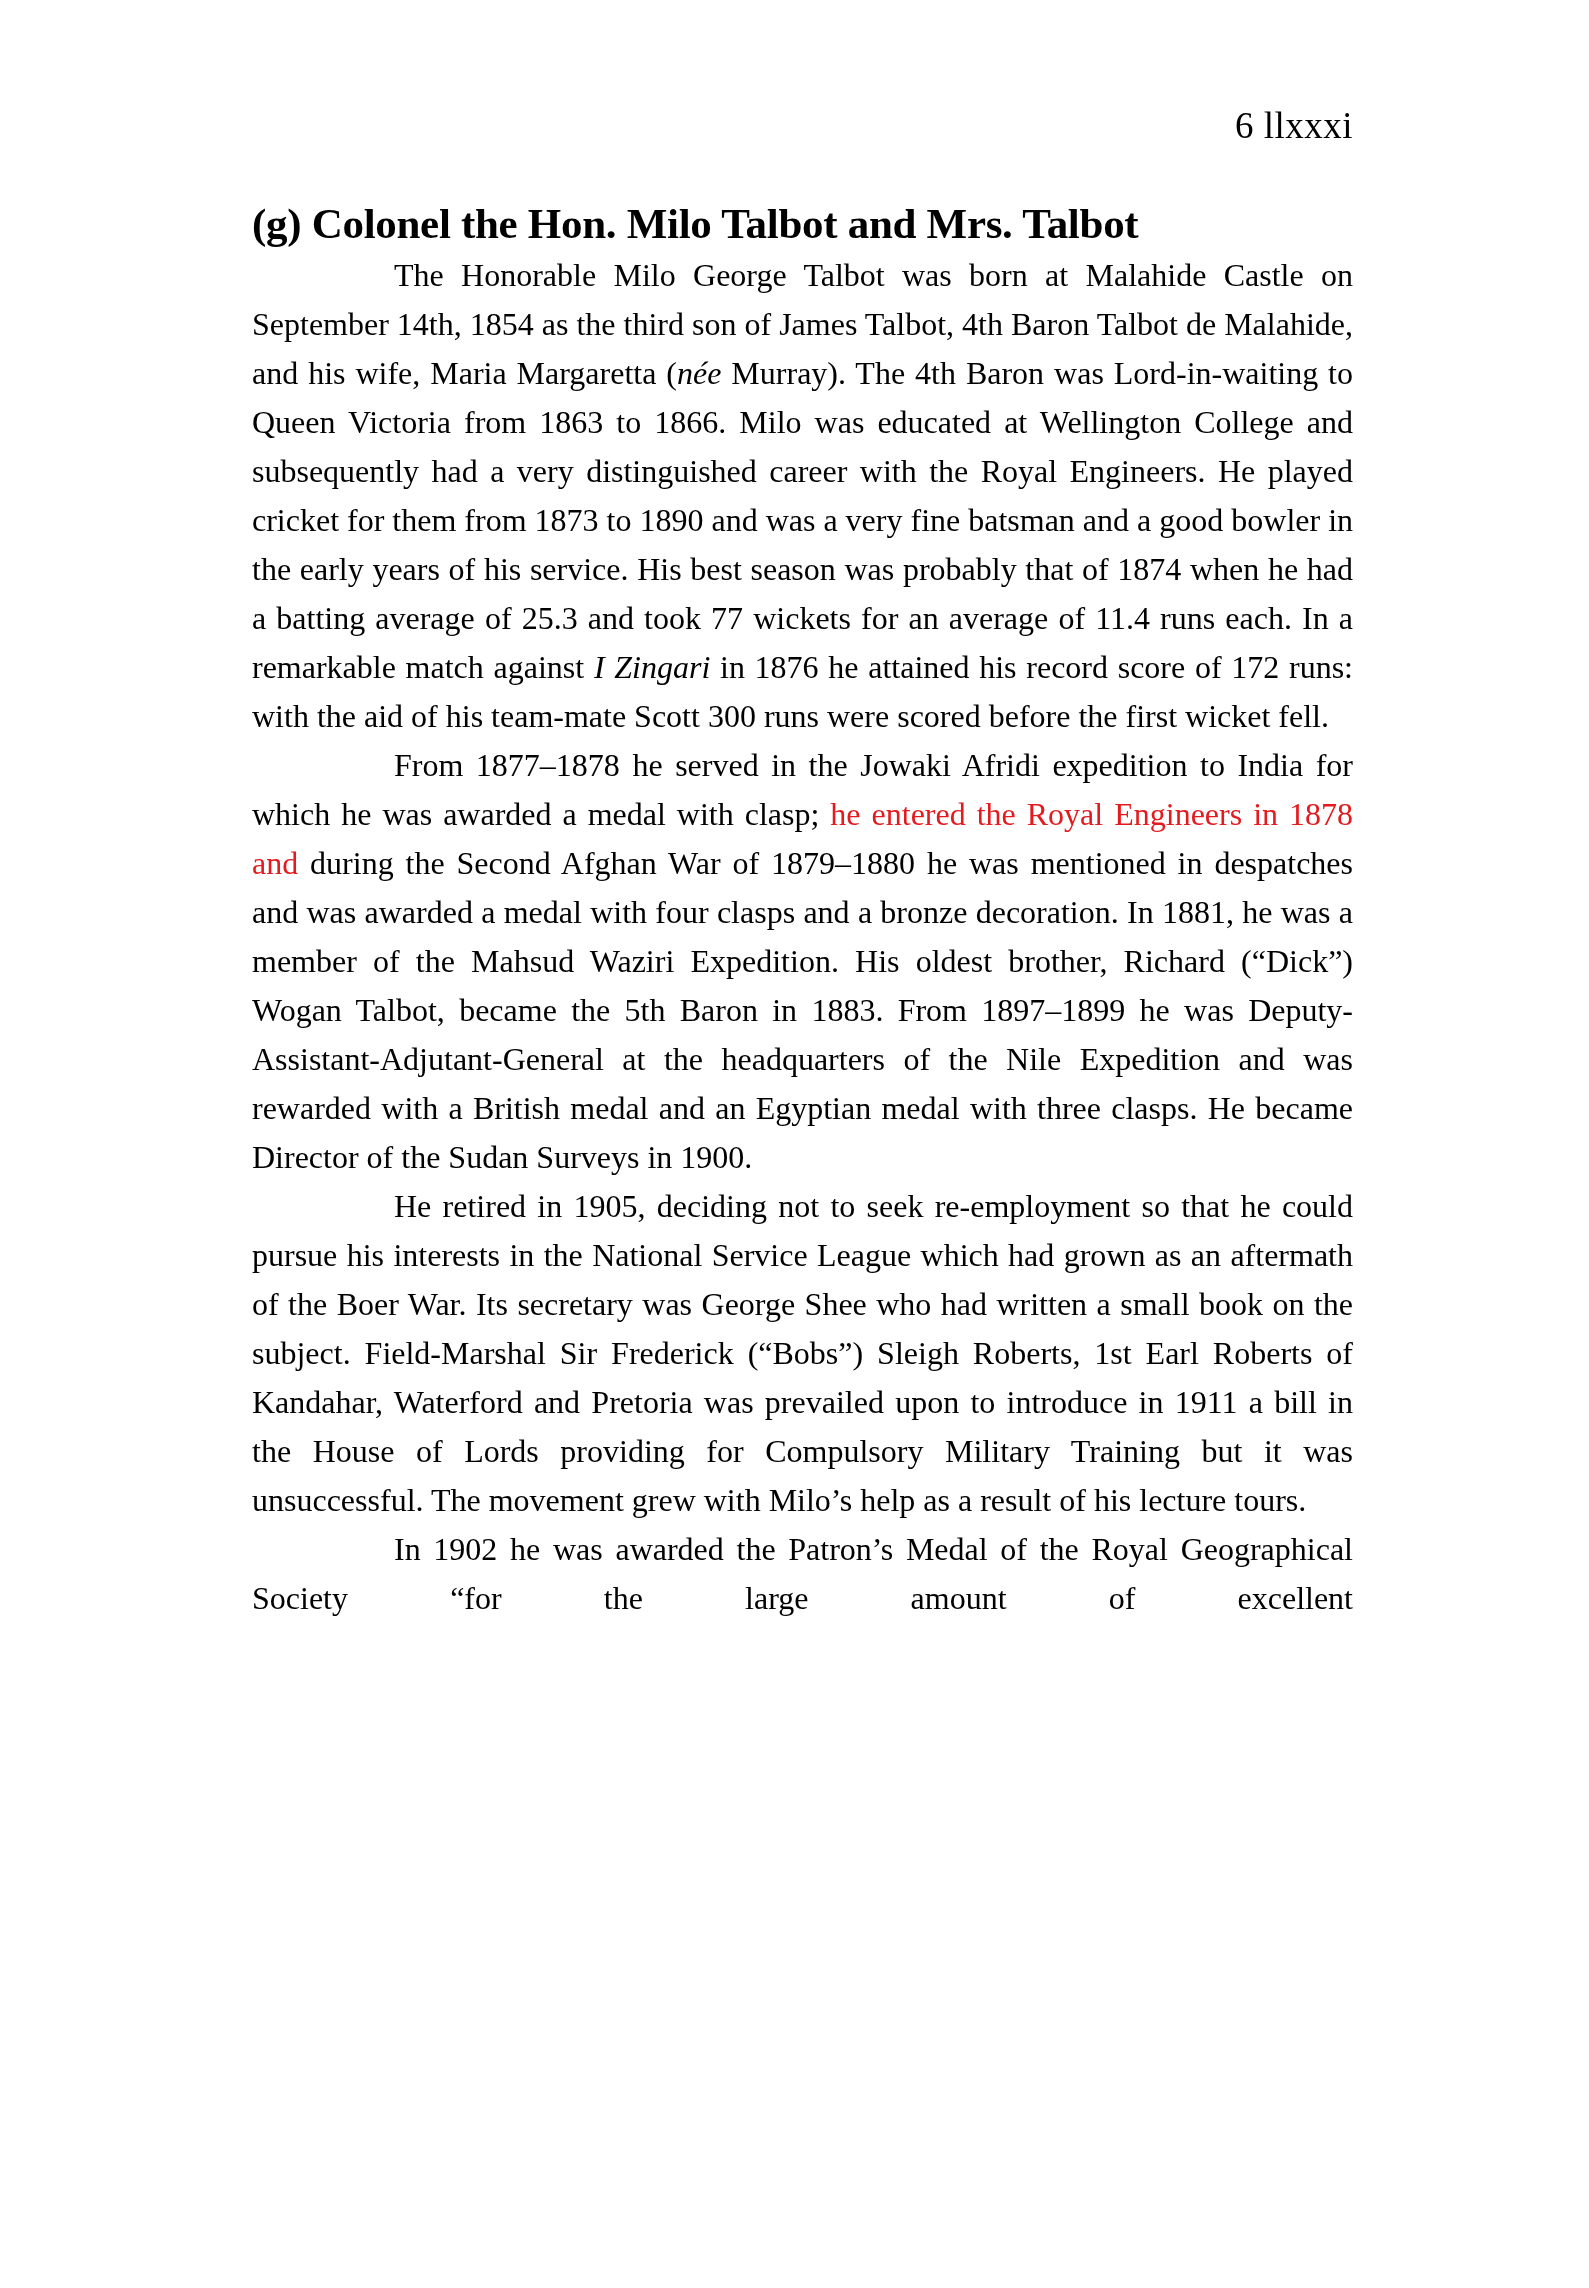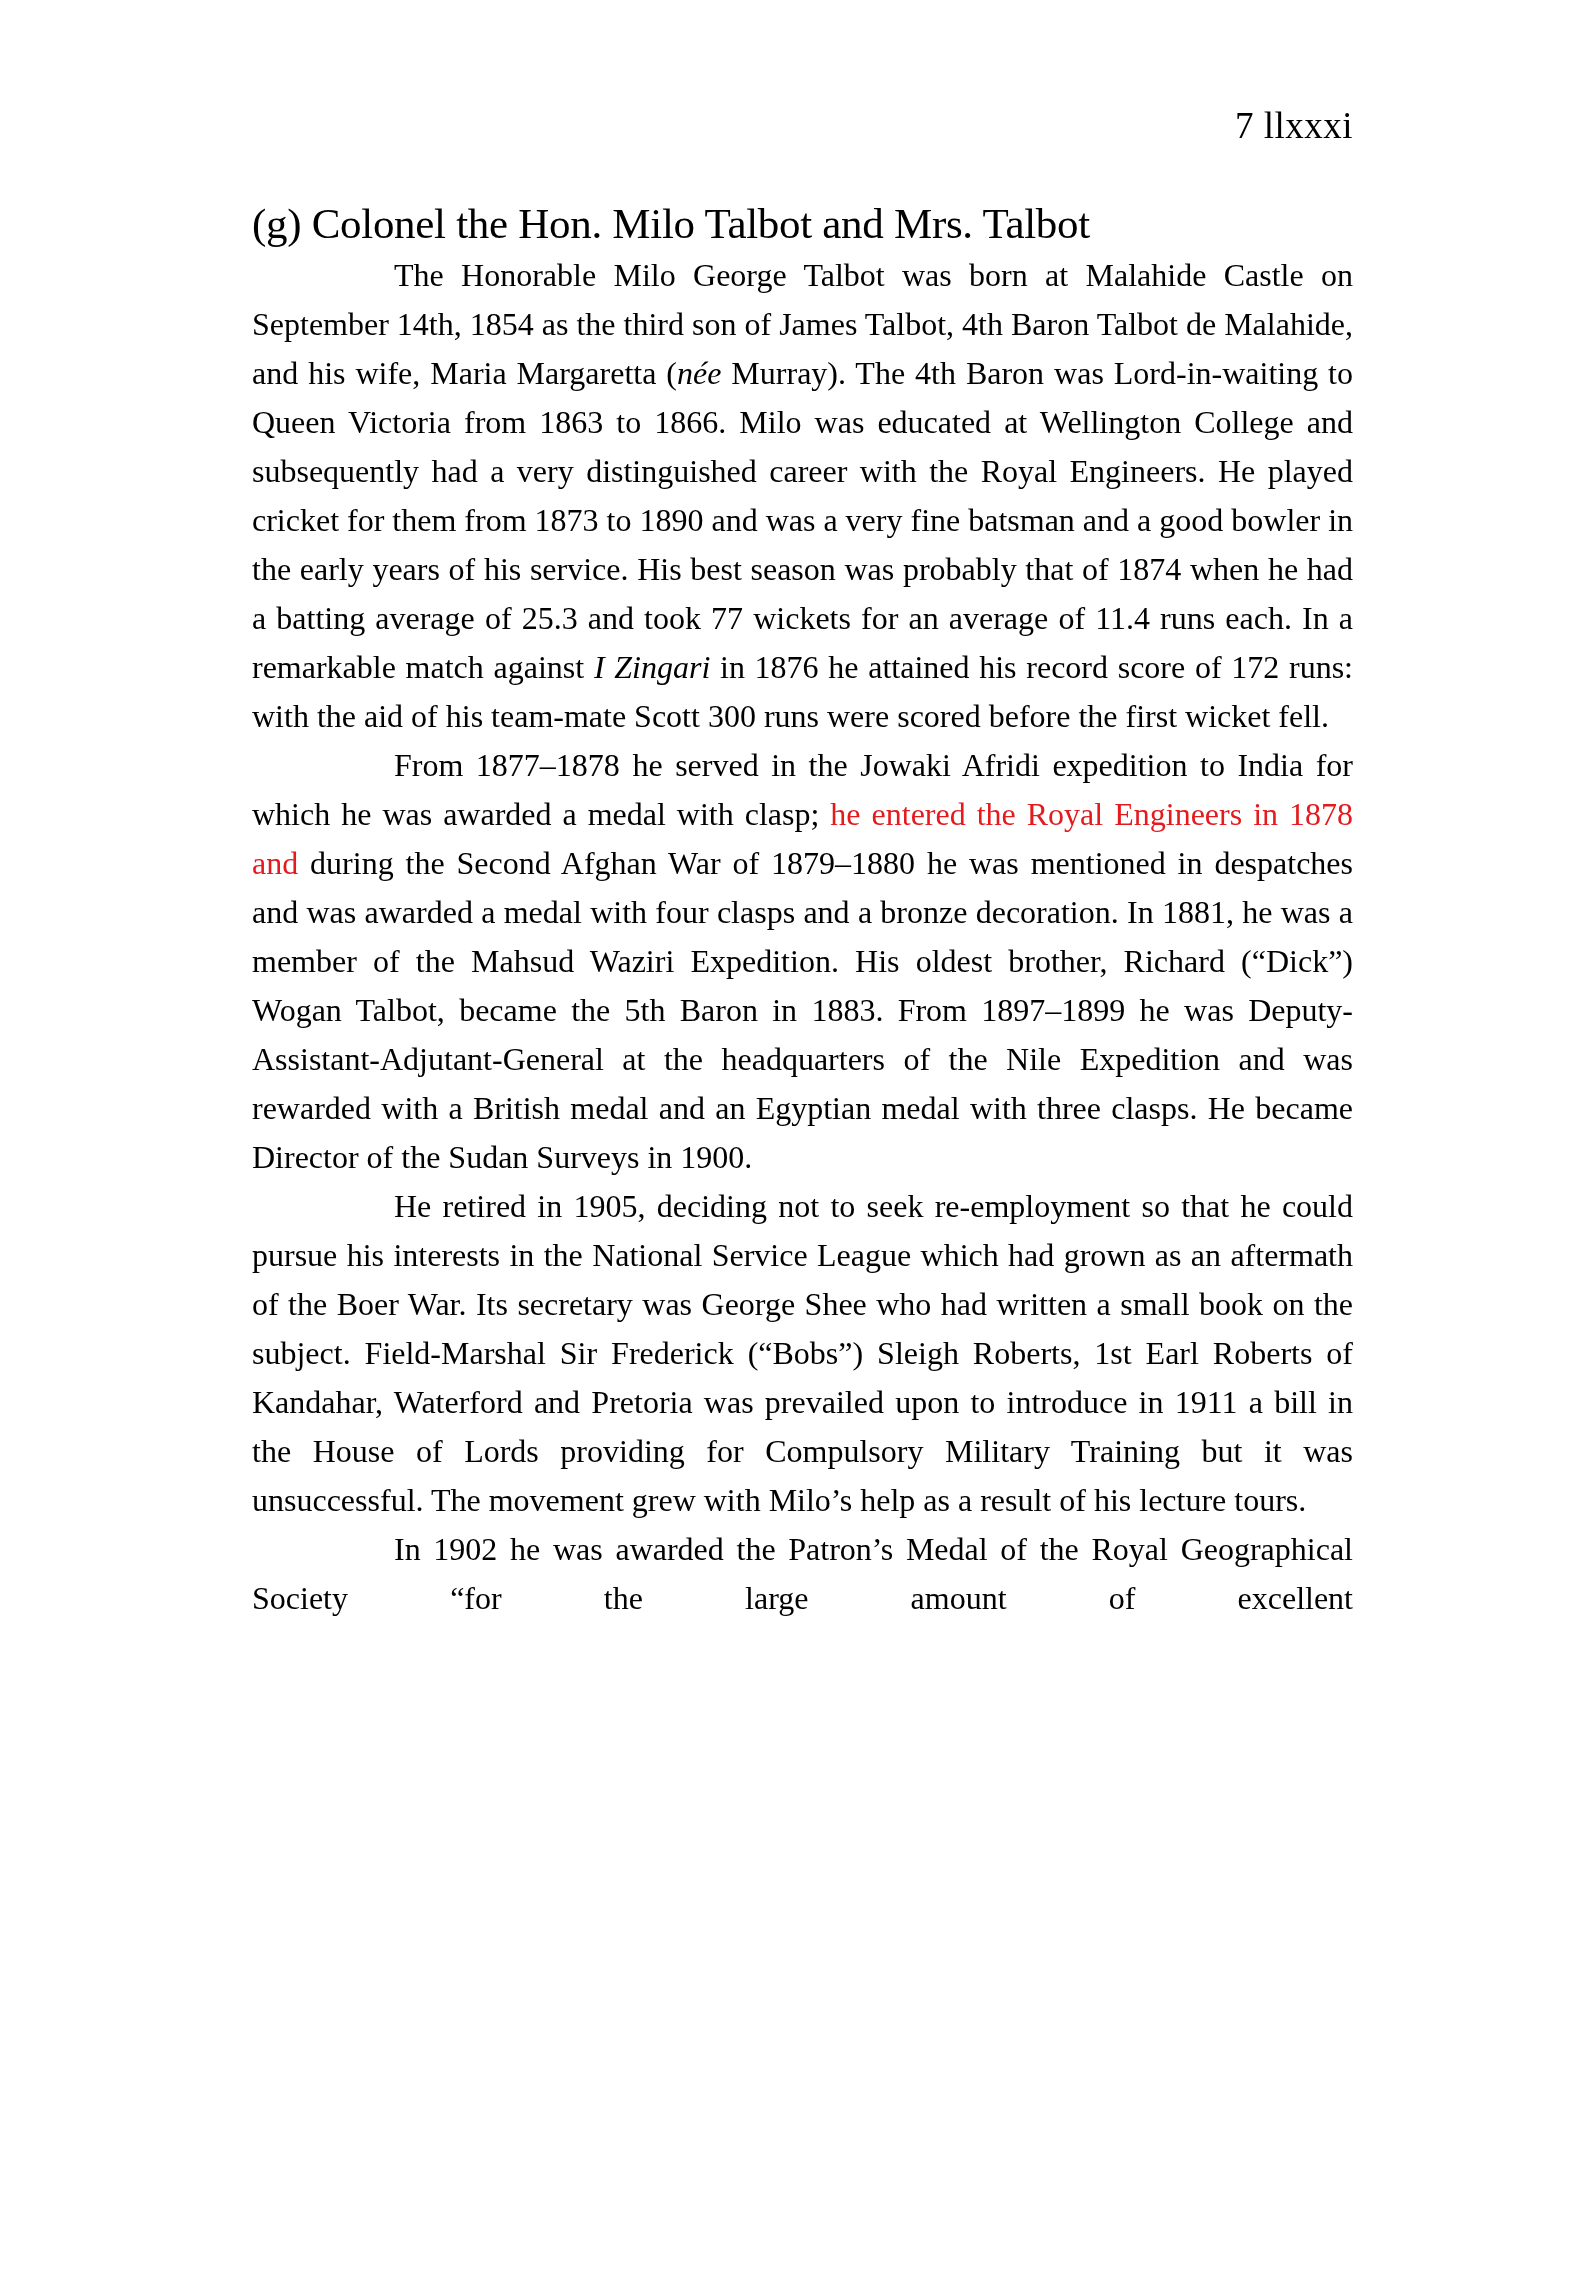--- a/index.html
+++ b/index.html
@@ -23,42 +23,42 @@
     line-height: 46px;
     letter-spacing: 0.5px;
   }
   .content {
     position: absolute;
     left: 252px;
     top: 196px;
     width: 1101px;
   }
   .heading {
-    font-weight: normal;
+    font-weight: bold;
     font-size: 43px;
     line-height: 55px;
     margin: 0;
     letter-spacing: -0.3px;
     white-space: nowrap;
   }
   .para {
     margin: 0;
     font-size: 32px;
     line-height: 49px;
     text-align: justify;
     text-indent: 142px;
     hyphens: none;
   }
   .para .ital { font-style: italic; }
   .para .red { color: #e31b1f; }
 </style>
 </head>
 <body>
 
-<div class="page-number">7 llxxxi</div>
+<div class="page-number">6 llxxxi</div>
 
 <div class="content">
   <h1 class="heading">(g) Colonel the Hon. Milo Talbot and Mrs. Talbot</h1>
 
   <p class="para">
     <span>The Honorable Milo George Talbot was born at Malahide Castle on September 14th, 1854 as the third son of James Talbot, 4th Baron Talbot de Malahide, and his wife, Maria Margaretta (</span><span class="ital">née</span><span> Murray).  The 4th Baron was Lord-in-waiting to Queen Victoria from 1863 to 1866.  Milo was educated at Wellington College and subsequently had a very distinguished career with the Royal Engineers.  He played cricket for them from 1873 to 1890 and was a very fine batsman and a good bowler in the early years of his service.  His best season was probably that of 1874 when he had a batting average of 25.3 and took 77 wickets for an average of 11.4 runs each.  In a remarkable match against </span><span class="ital">I Zingari</span><span> in 1876 he attained his record score of 172 runs: with the aid of his team-mate Scott 300 runs were scored before the first wicket fell.</span>
   </p>
 
   <p class="para">
     <span>From 1877–1878 he served in the Jowaki Afridi expedition to India for which he was awarded a medal with clasp; </span><span class="red">he entered the Royal Engineers in 1878 and</span><span> during the Second Afghan War of 1879–1880 he was mentioned in despatches and was awarded a medal with four clasps and a bronze decoration.  In 1881, he was a member of the Mahsud Waziri Expedition.  His oldest brother, Richard (“Dick”) Wogan Talbot, became the 5th Baron in 1883.  From 1897–1899 he was Deputy-Assistant-Adjutant-General at the headquarters of the Nile Expedition and was rewarded with a British medal and an Egyptian medal with three clasps.  He became Director of the Sudan Surveys in 1900.</span>

